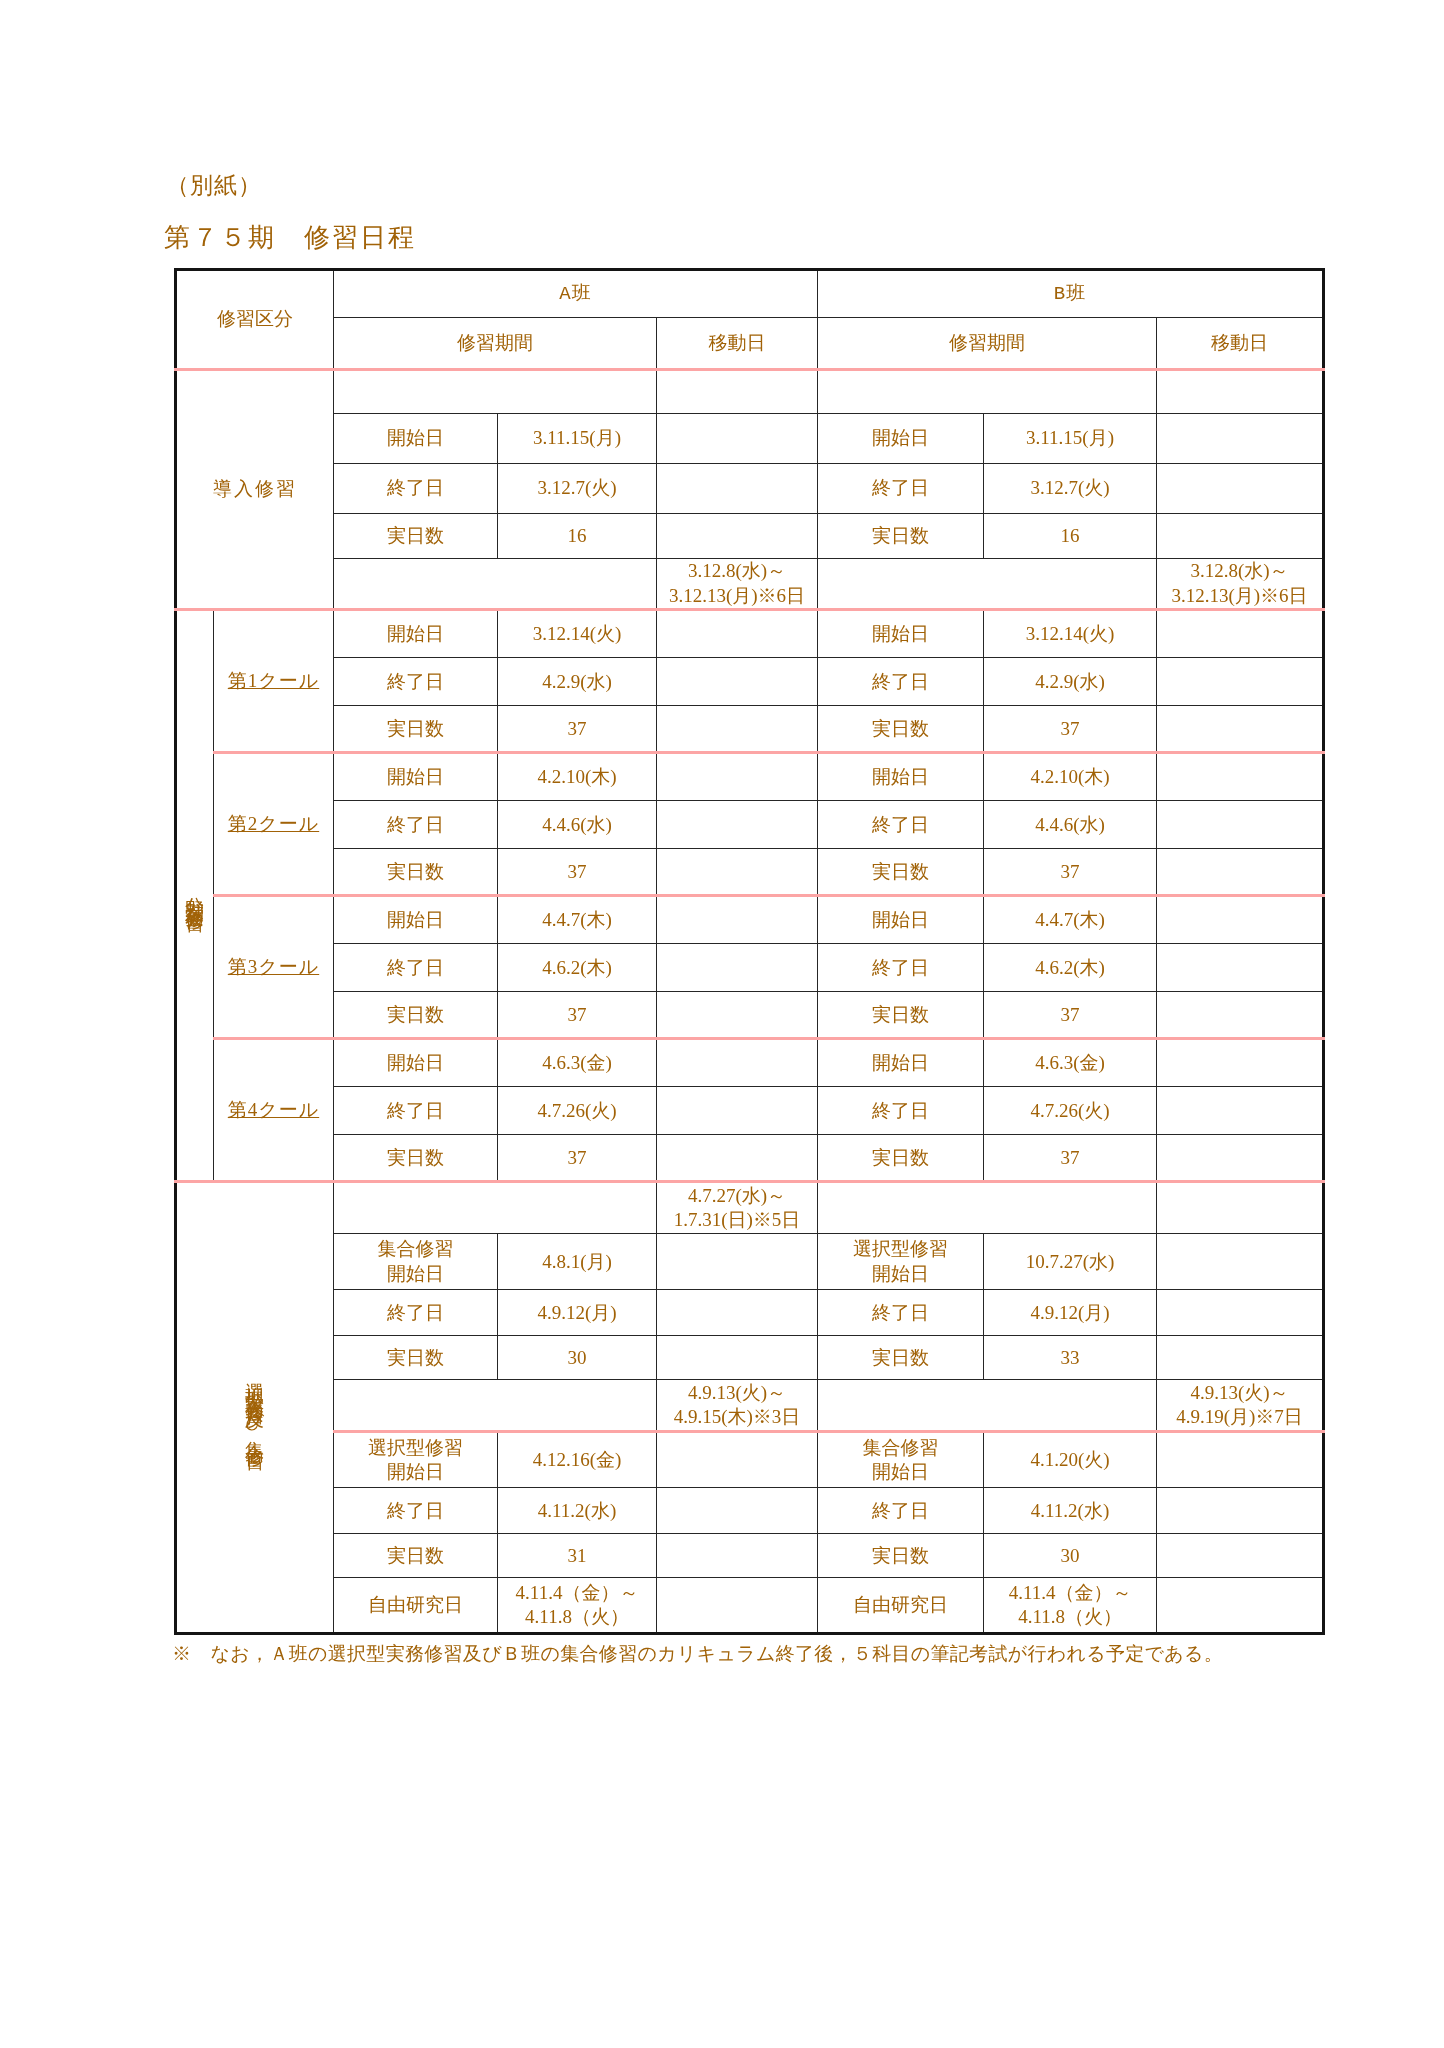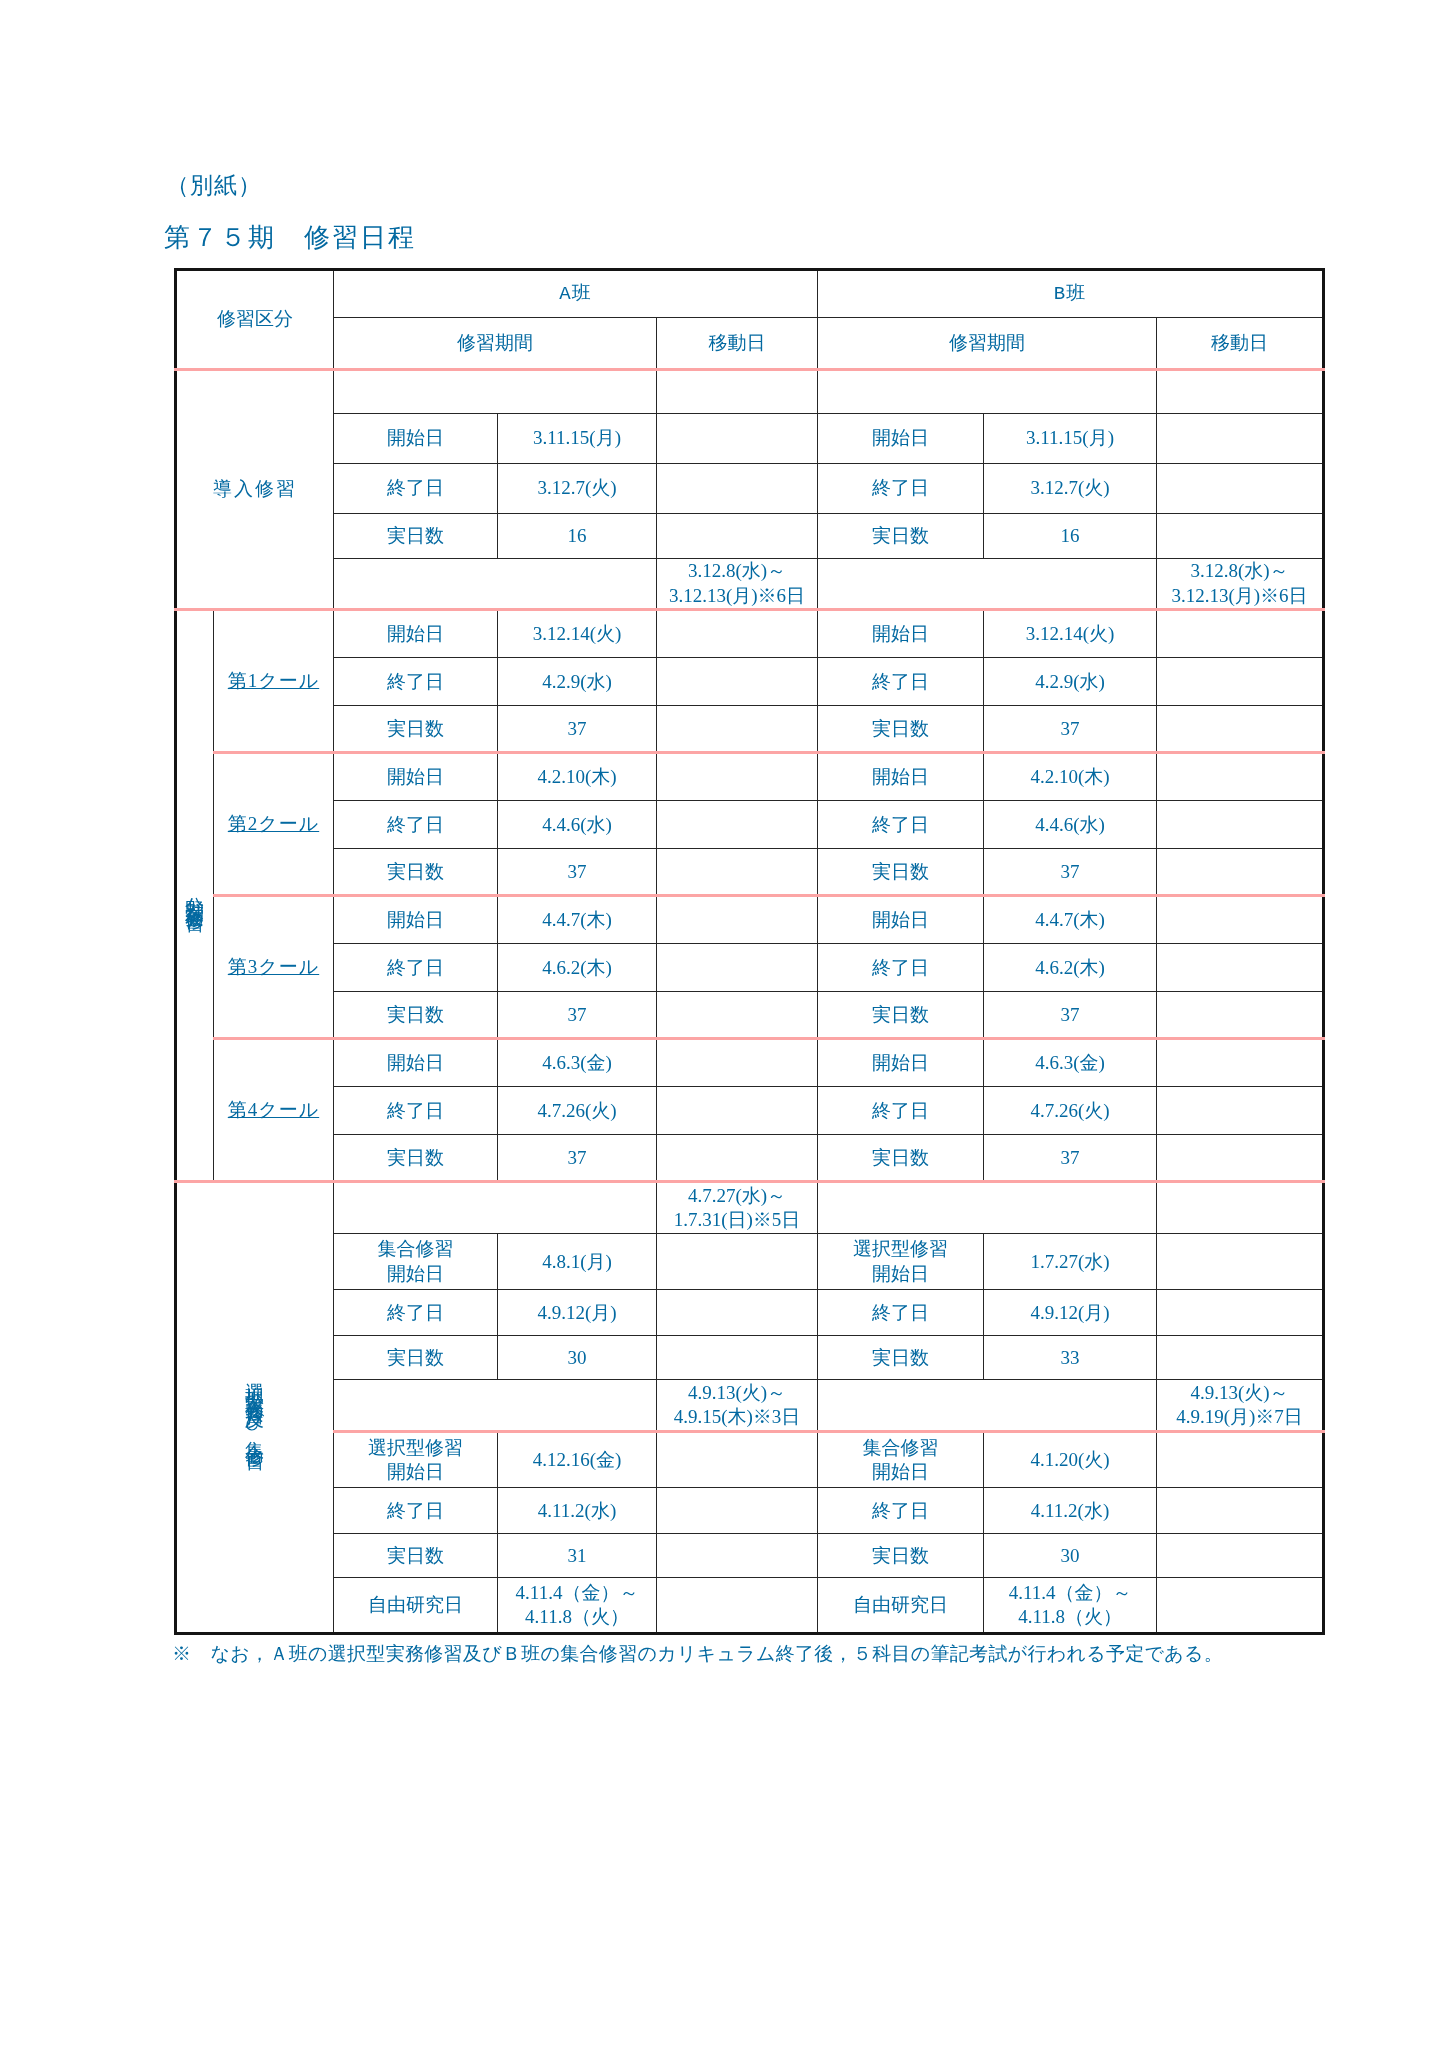--- a/index.html
+++ b/index.html
@@ -1,17 +1,17 @@
 <!DOCTYPE html>
 <html><head>
 <meta charset="utf-8">
 <style>
   html,body{margin:0;padding:0;background:#ffffff;}
   .page{position:relative;width:1444px;height:2048px;background:#ffffff;
-        font-family:"Liberation Serif","DejaVu Serif",serif;color:#0369a1;}
+        font-family:"Liberation Serif","DejaVu Serif",serif;color:#a16207;}
   .attach{position:absolute;left:166px;top:170px;font-size:23px;letter-spacing:1px;}
   .title{position:absolute;left:164px;top:220px;font-size:26px;letter-spacing:2px;}
   table.sched{position:absolute;left:174px;top:268px;width:1148px;
               border-collapse:collapse;table-layout:fixed;border:3px solid #141414;}
   .sched th,.sched td{border:1px solid #262626;padding:0;text-align:center;
               vertical-align:middle;font-weight:normal;font-size:19px;
               white-space:pre-line;line-height:1.3;overflow:hidden;}
   .hd{font-weight:bold;font-size:20px;letter-spacing:1px;font-family:Liberation Mono, monospace;}
   tr.tt > td, tr.tt > th{border-top:3px solid #fca5a5;}
   .lt{border-left:3px solid #141414;}
@@ -209,21 +209,21 @@
       <td colspan="2" class="lt"></td>
       <td class="ido"></td>
     </tr>
     <tr style="height:56px">
       <td class="lt">集合修習
 開始日</td>
       <td>4.8.1(月)</td>
       <td class="ido"></td>
       <td class="lt">選択型修習
 開始日</td>
-      <td>1.7.27(水)</td>
+      <td>10.7.27(水)</td>
       <td class="ido"></td>
     </tr>
     <tr style="height:46px">
       <td class="lt">終了日</td>
       <td>4.9.12(月)</td>
       <td class="ido"></td>
       <td class="lt">終了日</td>
       <td>4.9.12(月)</td>
       <td class="ido"></td>
     </tr>

